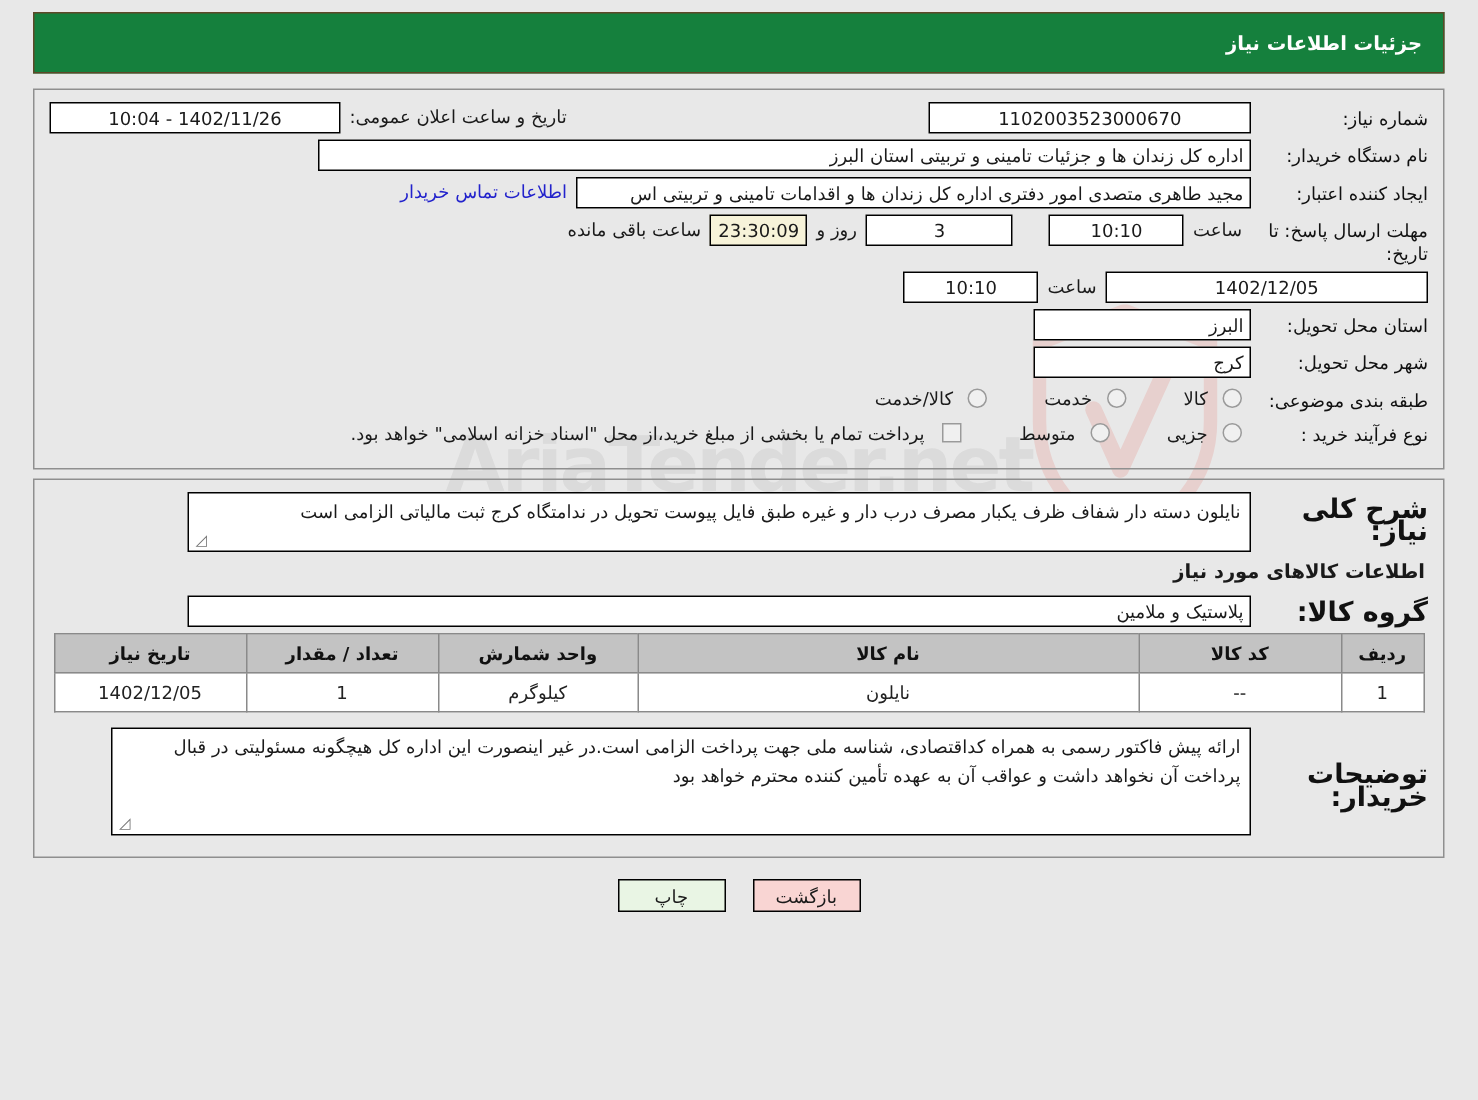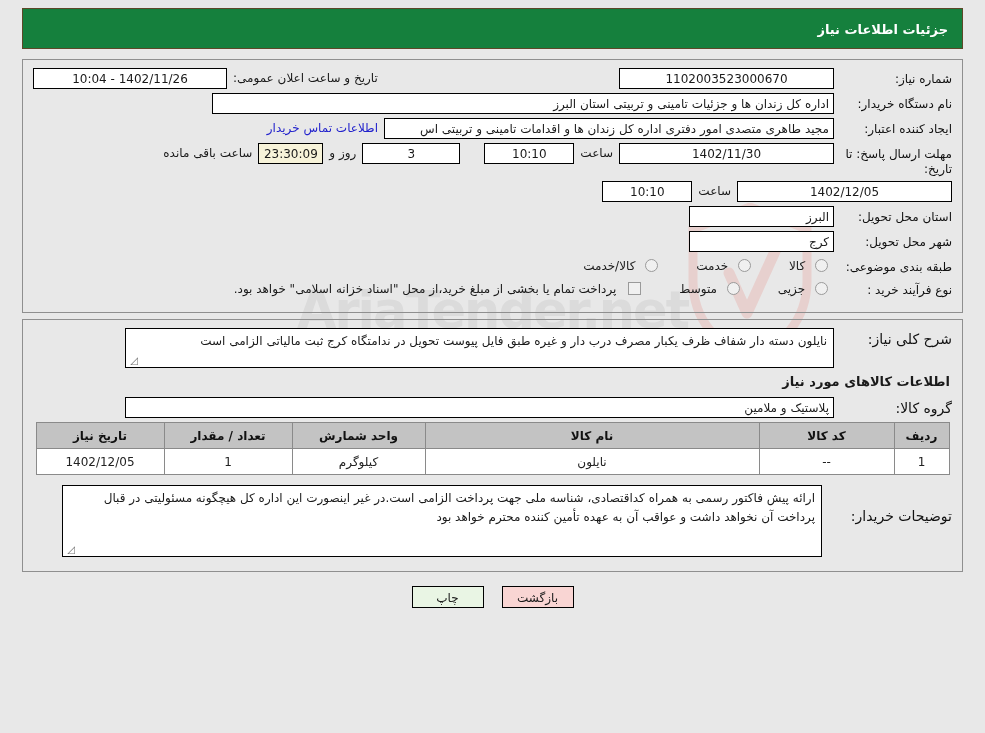--- a/index.html
+++ b/index.html
@@ -44,21 +44,21 @@
     background:transparent;
     margin-bottom:6px;
     padding:8px 10px 10px 10px;
     box-sizing:border-box;
   }
   .row{display:flex;align-items:flex-start;margin-bottom:4px;}
   .lbl{
     width:118px;flex:0 0 118px;text-align:right;
     padding-top:4px;font-size:12px;color:#111;line-height:15px;
   }
-  .lbl.bold{font-weight:normal;font-size:14px;}
+  .lbl.bold{font-weight:bold;font-size:18px;}
   .fld{
     border:1px solid #000;background:#fff;
     height:21px;line-height:21px;
     padding:0 4px;box-sizing:border-box;
     font-size:12px;text-align:center;
     overflow:hidden;white-space:nowrap;
   }
   .fld.rtl-text{text-align:right;}
   .fld.yellow{background:#f7f3d9;}
   .inline-lbl{padding:3px 6px 0 6px;font-size:12px;white-space:nowrap;}
@@ -145,21 +145,20 @@
     </div>
 
     <div class="row">
       <div class="lbl">ایجاد کننده اعتبار:</div>
       <div class="fld rtl-text" style="width:450px;">مجید طاهری متصدی امور دفتری اداره کل زندان ها و اقدامات تامینی و تربیتی اس</div>
       <div class="inline-lbl"><a href="#" class="link">اطلاعات تماس خریدار</a></div>
     </div>
 
     <div class="row">
       <div class="lbl">مهلت ارسال پاسخ: تا تاریخ:</div>
-      <div class="fld" style="width:215px;">1402/11/30</div>
       <div class="inline-lbl">ساعت</div>
       <div class="fld" style="width:90px;">10:10</div>
       <div style="width:24px"></div>
       <div class="fld" style="width:98px;">3</div>
       <div class="inline-lbl">روز و</div>
       <div class="fld yellow" style="width:65px;">23:30:09</div>
       <div class="inline-lbl">ساعت باقی مانده</div>
     </div>
 
     <div class="row">
@@ -250,21 +249,21 @@
           <td>--</td>
           <td>نایلون</td>
           <td>کیلوگرم</td>
           <td>1</td>
           <td>1402/12/05</td>
         </tr>
       </tbody>
     </table>
 
     <div class="row" style="margin-top:10px;align-items:flex-start;">
-      <div class="lbl bold" style="padding-top:24px;padding-left:12px;">توضیحات خریدار:</div>
+      <div class="lbl bold" style="padding-top:24px;">توضیحات خریدار:</div>
       <div class="ta" style="width:760px;height:72px;">
         <span>ارائه پیش فاکتور رسمی به همراه کداقتصادی، شناسه ملی جهت پرداخت الزامی است.در غیر اینصورت این اداره کل هیچگونه مسئولیتی در قبال پرداخت آن نخواهد داشت و عواقب آن به عهده تأمین کننده محترم خواهد بود</span>
         <span class="grip">◿</span>
       </div>
     </div>
 
   </div>
 
   <div class="btnbar">
     <div class="btn back">بازگشت</div>

